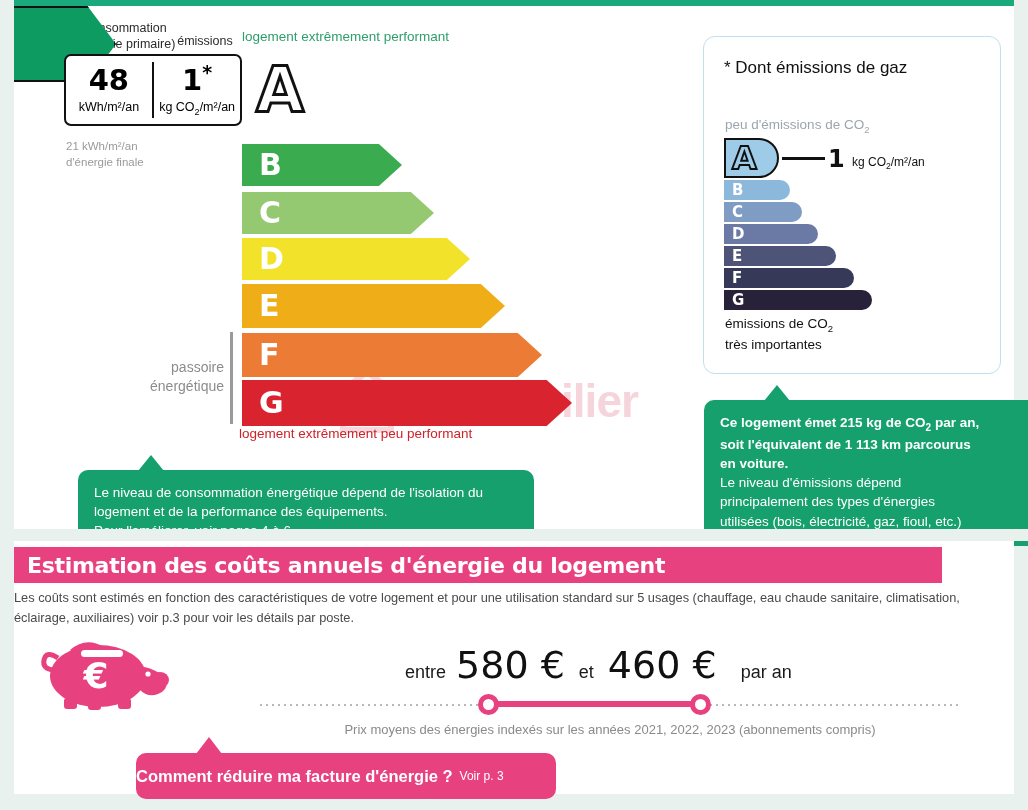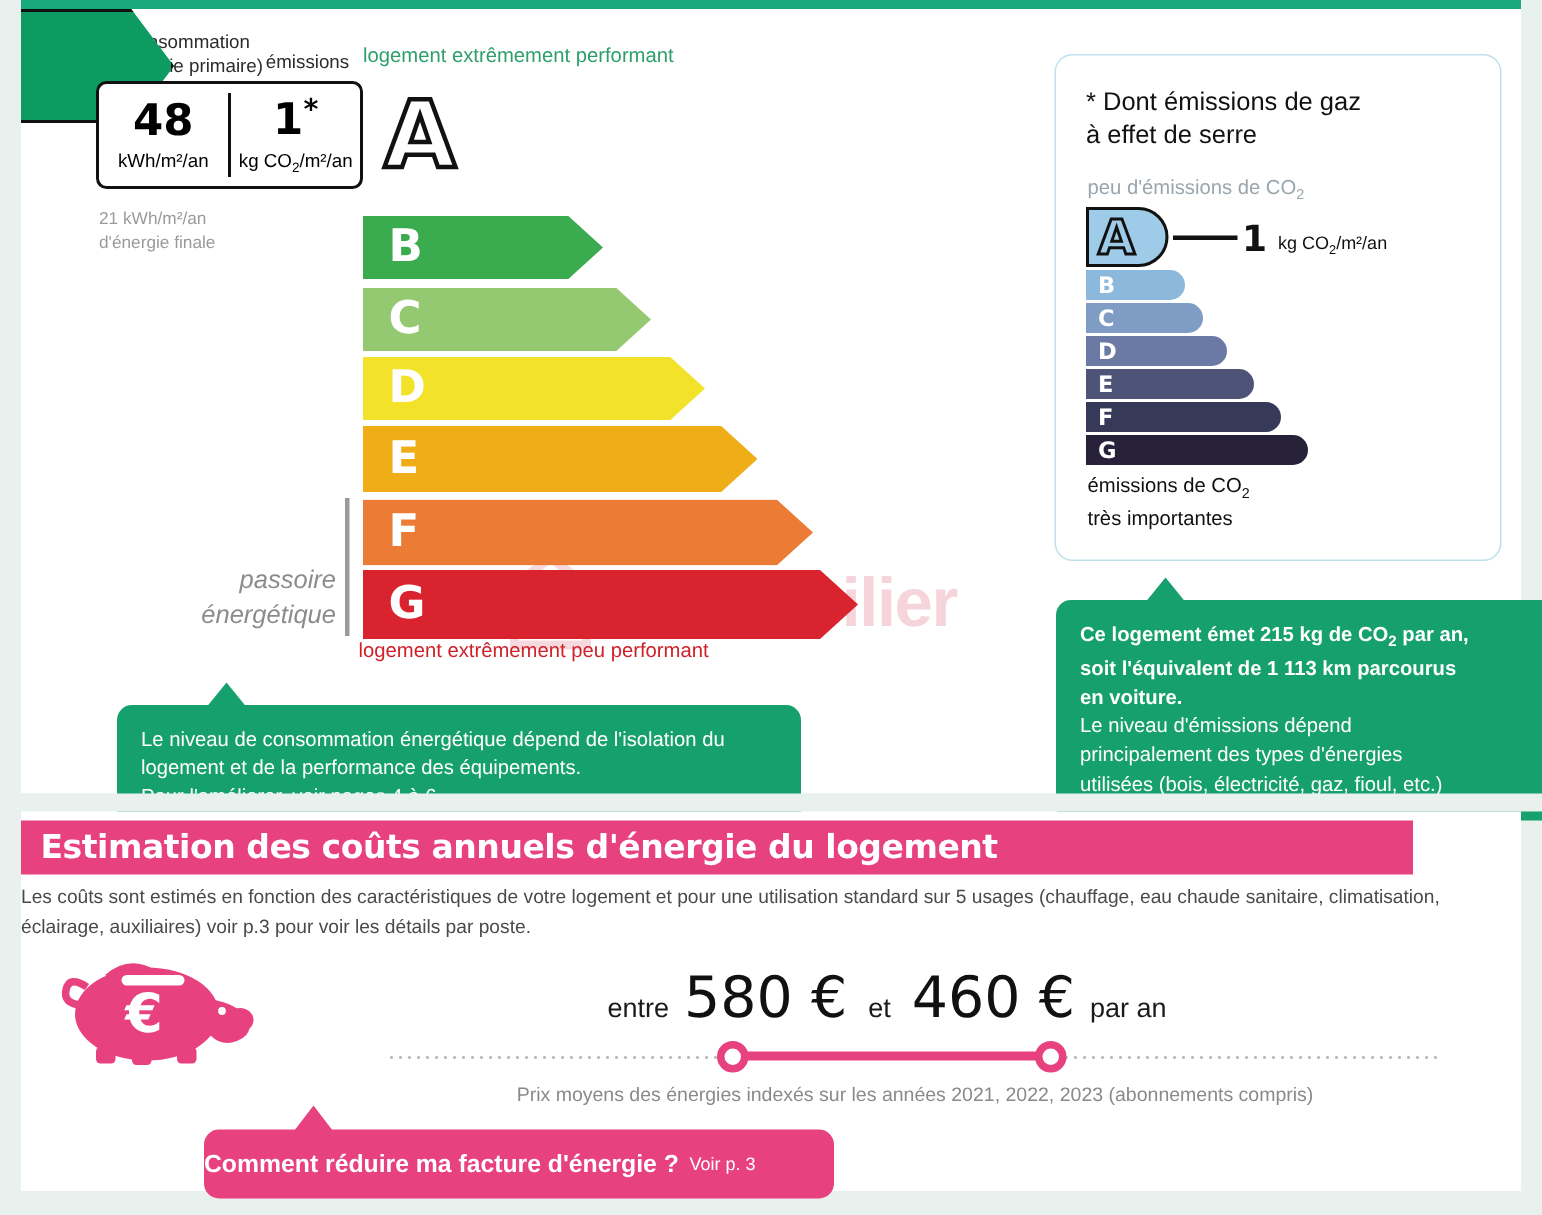--- a/index.html
+++ b/index.html
@@ -158,22 +158,22 @@
     font-family: "DejaVu Sans", sans-serif;
     padding-left: 8px; line-height: 20px;
   }
 
   
   .passoire-bar {
     position: absolute; left: 216px; top: 326px; width: 3px; height: 92px;
     background: #9a9a9a;
   }
   .passoire-txt {
-    position: absolute; left: 118px; top: 370px; width: 92px;
-    text-align: right; font-size: 17px; color: #8c8c8c; line-height: 1.35; font-style: italic;
+    position: absolute; left: 118px; top: 352px; width: 92px;
+    text-align: right; font-size: 14px; color: #8c8c8c; line-height: 1.35;
   }
   .lbl-perf-bottom {
     position: absolute; left: 225px; top: 420px;
     font-size: 13.5px; color: #cf2128;
   }
 
   
   .callout {
     position: absolute; background: #15a06e; border-radius: 10px;
     color: #fff; padding: 13px 16px 15px 16px;
@@ -220,21 +220,21 @@
     position: absolute; left: 405px; top: 643px;
     display: flex; align-items: baseline; white-space: nowrap;
   }
   .cost-word { font-size: 18px; color: #1a1a1a; }
   .cost-amount {
     font-size: 38px; font-weight: 400; color: #111;
     font-family: "DejaVu Sans", sans-serif;
     margin: 0 10px;
   }
   .cost-mid { font-size: 18px; color: #1a1a1a; margin: 0 4px; }
-  .cost-peran { font-size: 18px; color: #1a1a1a; margin-left: 0; }
+  .cost-peran { font-size: 18px; color: #1a1a1a; margin-left: 14px; }
 
   
   .slider-wrap { position: absolute; left: 258px; top: 694px; width: 704px; height: 22px; }
   .slider-dots {
     position: absolute; left: 0; top: 10px; width: 704px; height: 2px;
     background-image: radial-gradient(circle, #b8b8b8 0.9px, transparent 1px);
     background-size: 6px 2px;
   }
   .slider-fill {
     position: absolute; left: 228px; top: 7px; width: 214px; height: 6px;
@@ -334,21 +334,20 @@
     <div class="passoire-bar"></div>
     <div class="passoire-txt">
       <div>passoire</div>
       <div>énergétique</div>
     </div>
     <div class="lbl-perf-bottom">logement extrêmement peu performant</div>
 
     <div class="co2-panel">
       <div class="co2-title">
         <div>* Dont émissions de gaz</div>
-        <div>à effet de serre</div>
       </div>
       <div class="co2-sub"><span>peu d'émissions de CO</span><sub>2</sub></div>
 
       <div class="co2-A"></div>
       <div class="co2-A-letter">A</div>
       <div class="co2-line"></div>
       <div class="co2-val">1</div>
       <div class="co2-val-unit"><span>kg CO</span><sub>2</sub><span>/m²/an</span></div>
 
       <div id="co2-bars">

